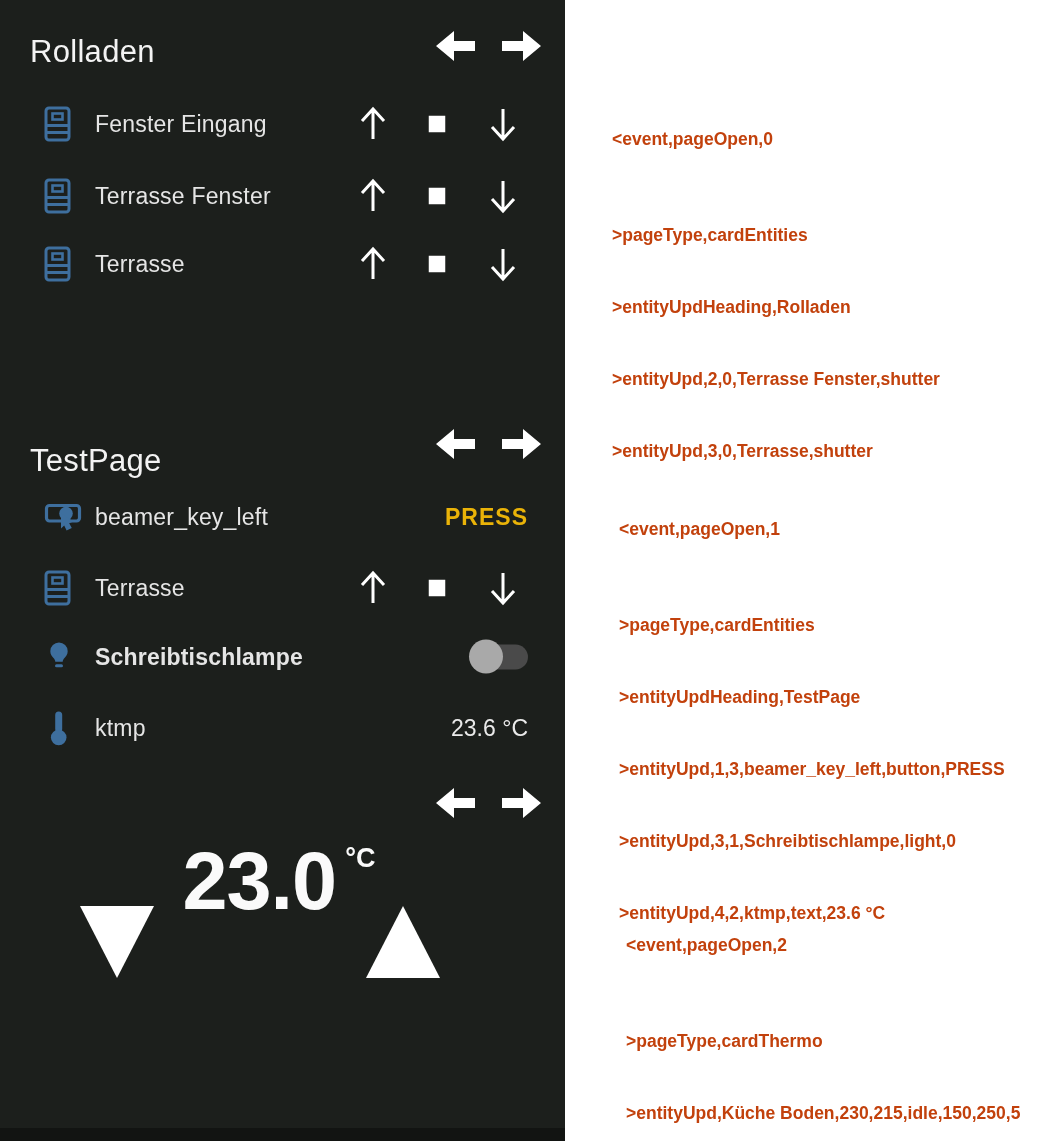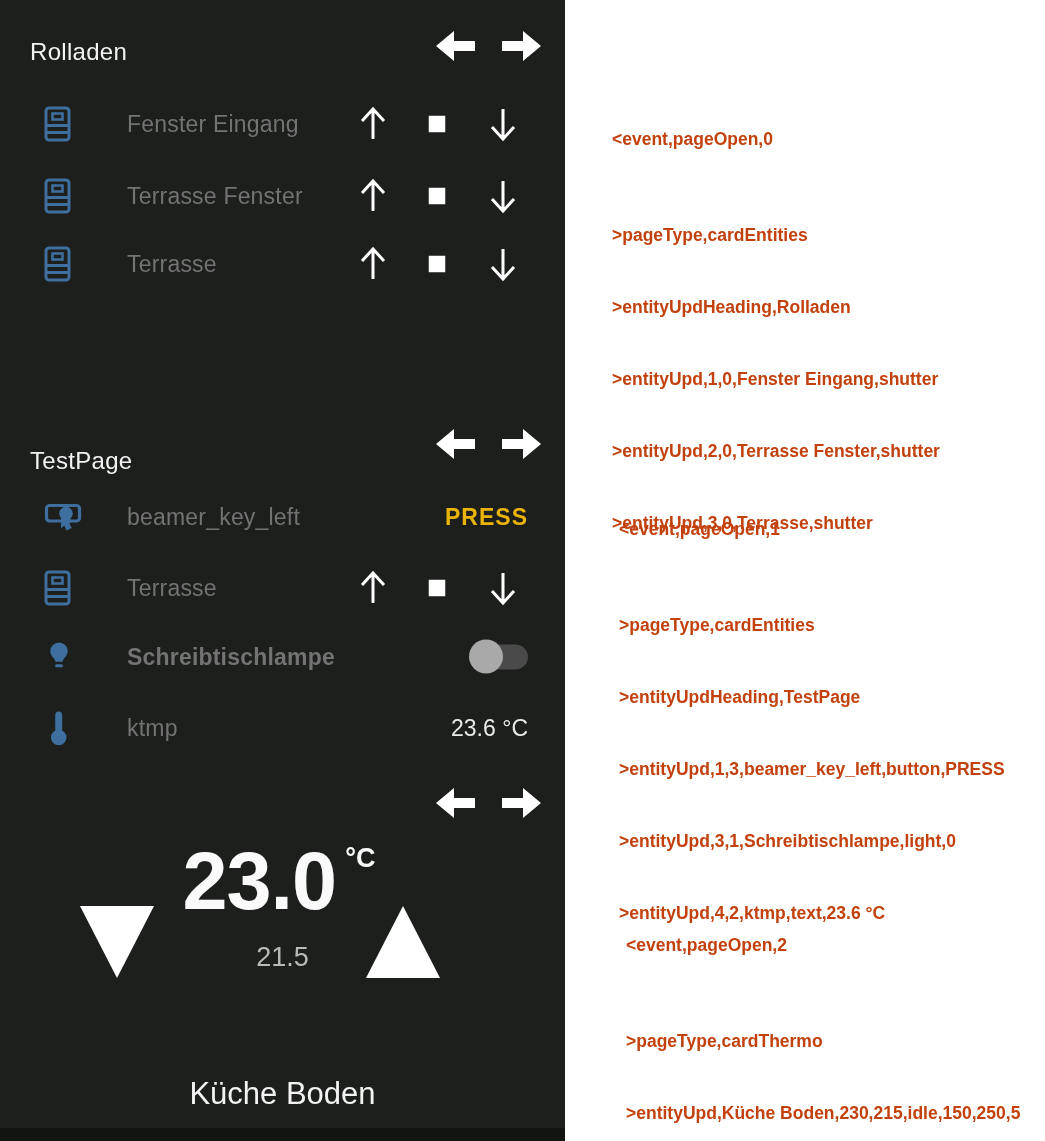--- a/index.html
+++ b/index.html
@@ -3,27 +3,27 @@
 <meta charset="utf-8">
 <style>
   html,body{margin:0;padding:0;}
   body{font-family:"Liberation Sans", sans-serif; background:#ffffff;}
   .screen{position:relative; width:1045px; height:1141px; background:#ffffff; overflow:hidden;}
 
   
   .panel{position:absolute; left:0; top:0; width:565px; height:1141px; background:#1c1f1c;}
   .panel-bottom-strip{position:absolute; left:0; bottom:0; width:565px; height:13px; background:#121412;}
 
-  .card-heading{position:absolute; left:30px; font-size:24px; line-height:36px; color:#f3f3f3; font-weight:400; letter-spacing:0.3px;}
+  .card-heading{position:absolute; left:30px; font-size:31px; line-height:36px; color:#f3f3f3; font-weight:400; letter-spacing:0.3px;}
   .nav{position:absolute; right:23px; display:flex; gap:27px;}
   .nav svg{display:block;}
 
   .row{position:absolute; left:0; width:565px; height:44px;}
   .e-icon{position:absolute; left:44px; top:50%; transform:translateY(-50%); line-height:0;}
-  .e-label{position:absolute; left:95px; top:50%; transform:translateY(-50%); font-size:23px; color:#737373; letter-spacing:0.2px; white-space:nowrap;margin-left:32px;}
+  .e-label{position:absolute; left:95px; top:50%; transform:translateY(-50%); font-size:23px; color:#e5e5e5; letter-spacing:0.2px; white-space:nowrap;}
   .ctl{position:absolute; top:50%; transform:translate(-50%,-50%); line-height:0;}
   .c-up{left:373px;} .c-stop{left:437px;} .c-down{left:503px;}
   .press{position:absolute; right:37px; top:50%; transform:translateY(-50%); color:#eab308; font-size:23px; font-weight:700; letter-spacing:1px;}
   .e-value{position:absolute; right:37px; top:50%; transform:translateY(-50%); color:#eaeaea; font-size:23px;}
 
   .toggle{position:absolute; right:37px; top:50%; transform:translateY(-50%); width:56px; height:25px;}
   .toggle-track{position:absolute; left:0; top:0; width:56px; height:25px; background:#4a4a4a; border-radius:13px;}
   .toggle-knob{position:absolute; left:-3px; top:-5px; width:34px; height:34px; border-radius:50%; background:#a9a9a9;}
 
   
@@ -202,31 +202,28 @@
       <span class="t-big">23.0</span><span class="t-unit">°C</span>
     </div>
 
     <span class="thermo-tri tri-down"><svg width="74" height="72" viewBox="0 0 74 72">
           <polygon points="0,0 74,0 37,72" fill="#ffffff"></polygon>
         </svg></span>
     <span class="thermo-tri tri-up"><svg width="74" height="72" viewBox="0 0 74 72">
           <polygon points="37,0 74,72 0,72" fill="#ffffff"></polygon>
         </svg></span>
 
-    <div class="thermo-set">21.5</div>
-    <div class="thermo-name">Küche Boden</div>
 
     <div class="panel-bottom-strip"></div>
   </div>
 
   <div class="proto p1">
     <div class="proto-event">&lt;event,pageOpen,0</div>
     <div>&gt;pageType,cardEntities</div>
     <div>&gt;entityUpdHeading,Rolladen</div>
-    <div>&gt;entityUpd,1,0,Fenster Eingang,shutter</div>
     <div>&gt;entityUpd,2,0,Terrasse Fenster,shutter</div>
     <div>&gt;entityUpd,3,0,Terrasse,shutter</div>
   </div>
 
   <div class="proto p2">
     <div class="proto-event">&lt;event,pageOpen,1</div>
     <div>&gt;pageType,cardEntities</div>
     <div>&gt;entityUpdHeading,TestPage</div>
     <div>&gt;entityUpd,1,3,beamer_key_left,button,PRESS</div>
     <div>&gt;entityUpd,3,1,Schreibtischlampe,light,0</div>

